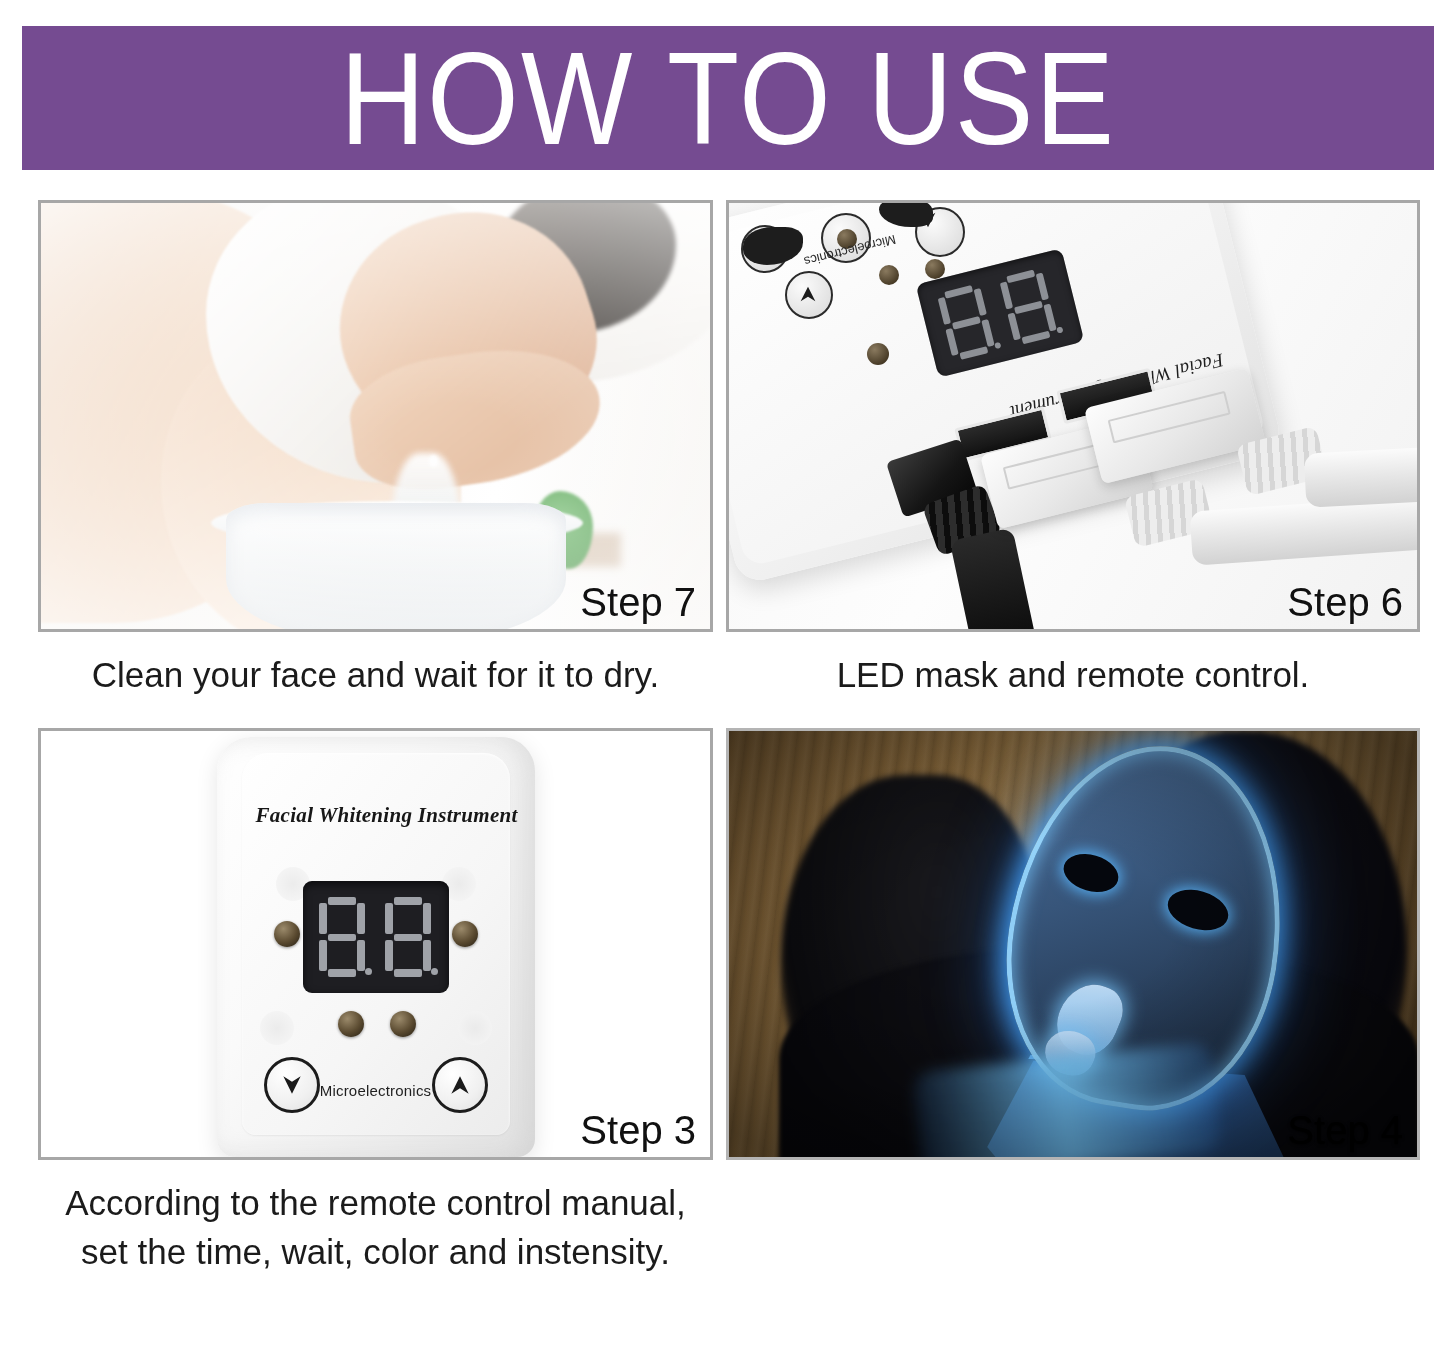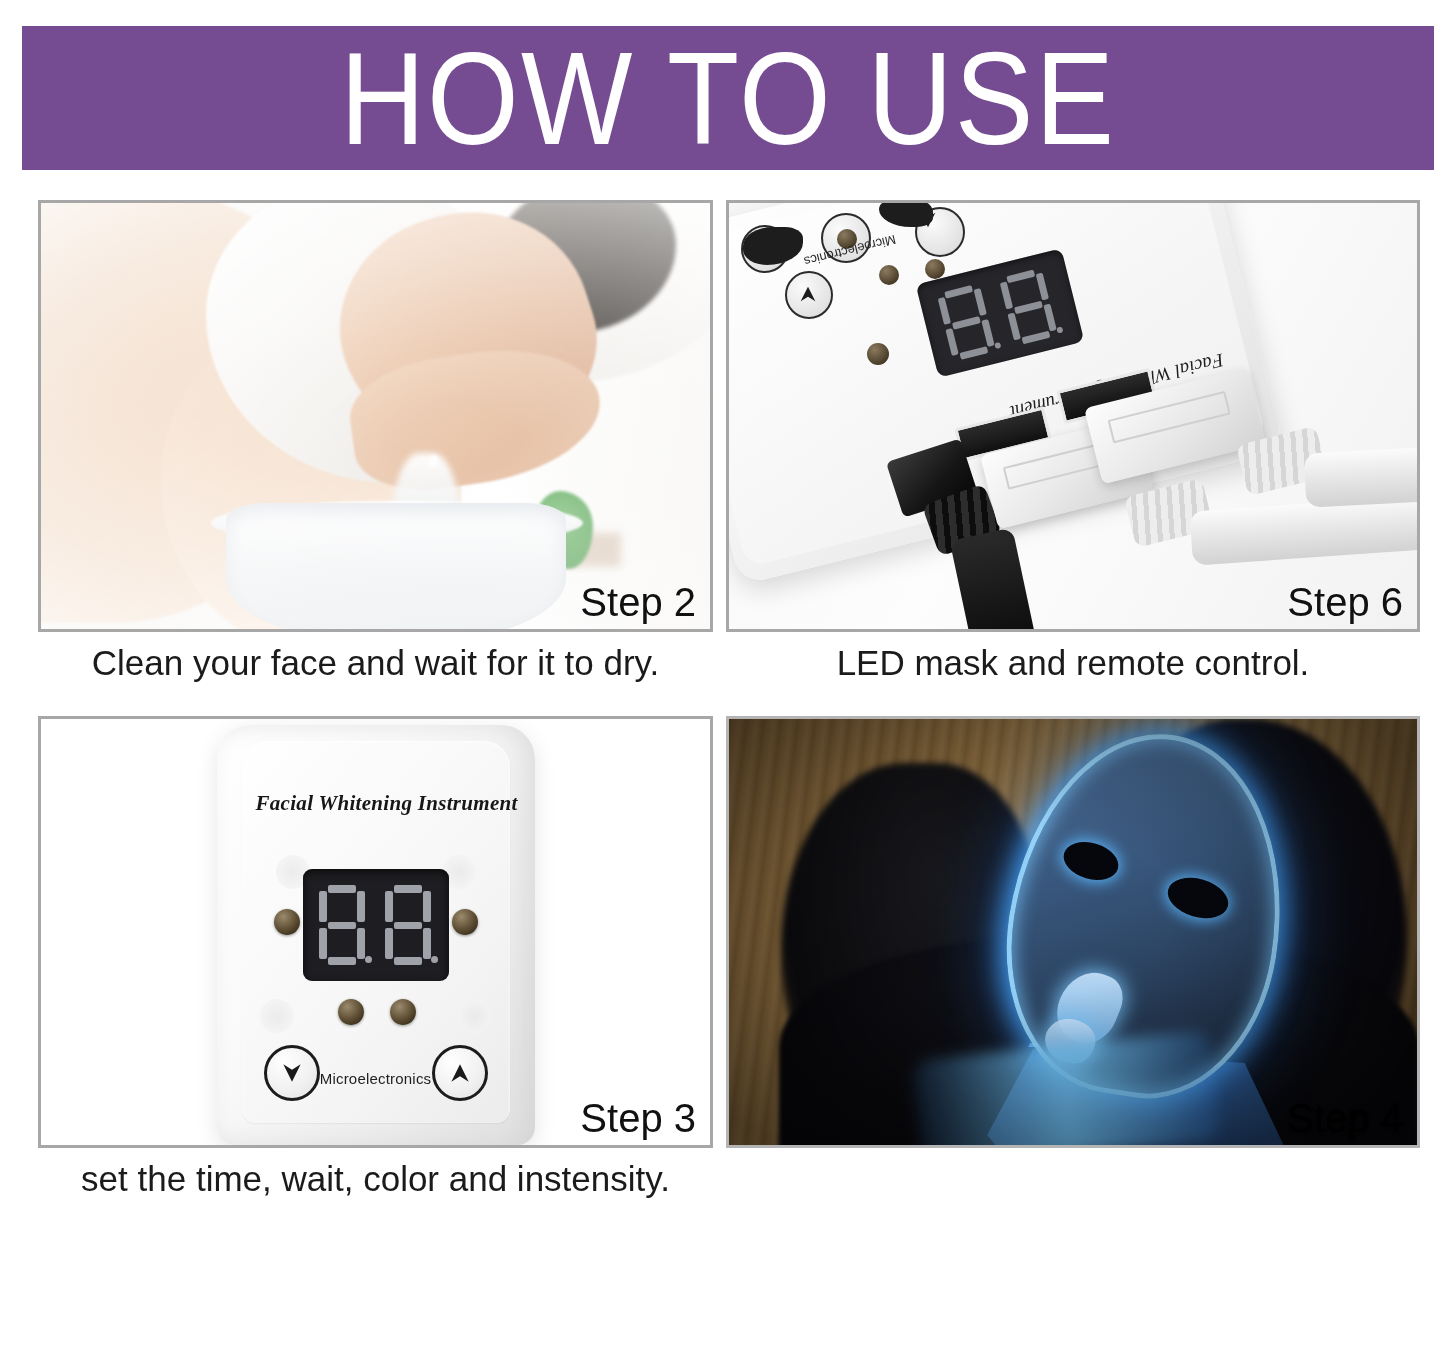--- a/index.html
+++ b/index.html
@@ -83,21 +83,21 @@
   .step-badge.light { color: #000000; text-shadow: 0 1px 3px rgba(0,0,0,0.8); }
 
   
   .caption {
     width: 100%;
     text-align: center;
     font-family: "Liberation Sans", sans-serif;
     font-size: 35px;
     color: #1b1b1b;
     line-height: 1.42;
-    padding-top: 6px;
+    padding-top: 18px;
   }
   .caption-line { display: block; }
 
   .row2-gap { height: 28px; }
 
   
   .sc-wash { position:absolute; inset:0; background:linear-gradient(160deg,#fbfaf8 0%,#f3f1ee 45%,#eceae6 100%); }
   .wash-wall { position:absolute; left:0; top:0; width:100%; height:100%;
     background: linear-gradient(100deg,#efece8 0%,#faf9f7 38%,#ffffff 68%,#f6f4f1 100%); }
   .wash-arm {
@@ -442,21 +442,21 @@
           <div class="wash-hands"></div>
           <div class="wash-stream"></div>
           <div class="wash-drop" style="left:372px;top:300px;width:12px;height:16px;"></div>
           <div class="wash-drop" style="left:395px;top:340px;width:10px;height:14px;"></div>
           <div class="wash-drop" style="left:360px;top:380px;width:14px;height:18px;"></div>
           <div class="wash-drop" style="left:388px;top:252px;width:9px;height:12px;"></div>
           <div class="wash-basin-rim"></div>
           <div class="wash-basin"></div>
           <div class="wash-haze"></div>
         </div>
-        <div class="step-badge">Step 2</div>
+        <div class="step-badge">Step 7</div>
       </div>
       <div class="caption">
         <span class="caption-line">Clean your face and wait for it to dry.</span>
       </div>
     </div>
 
     <div class="step-cell cell-right">
       <div class="photo-frame">
         <div class="sc-usb">
 
@@ -596,20 +596,21 @@
                 <path d="M12 4 L20 20 L12 15 L4 20 Z" fill="#1a1a1a"></path>
               </svg>
             </div>
 
             <div class="rc-micro">Microelectronics</div>
           </div>
         </div>
         <div class="step-badge">Step 3</div>
       </div>
       <div class="caption">
+        <span class="caption-line">According to the remote control manual,</span>
         <span class="caption-line">set the time, wait, color and instensity.</span>
       </div>
     </div>
 
     <div class="step-cell cell-right">
       <div class="photo-frame dark-frame">
         <div class="sc-mask">
           <div class="mask-wood"></div>
           <div class="mask-hair-l"></div>
           <div class="mask-hair-r"></div>

